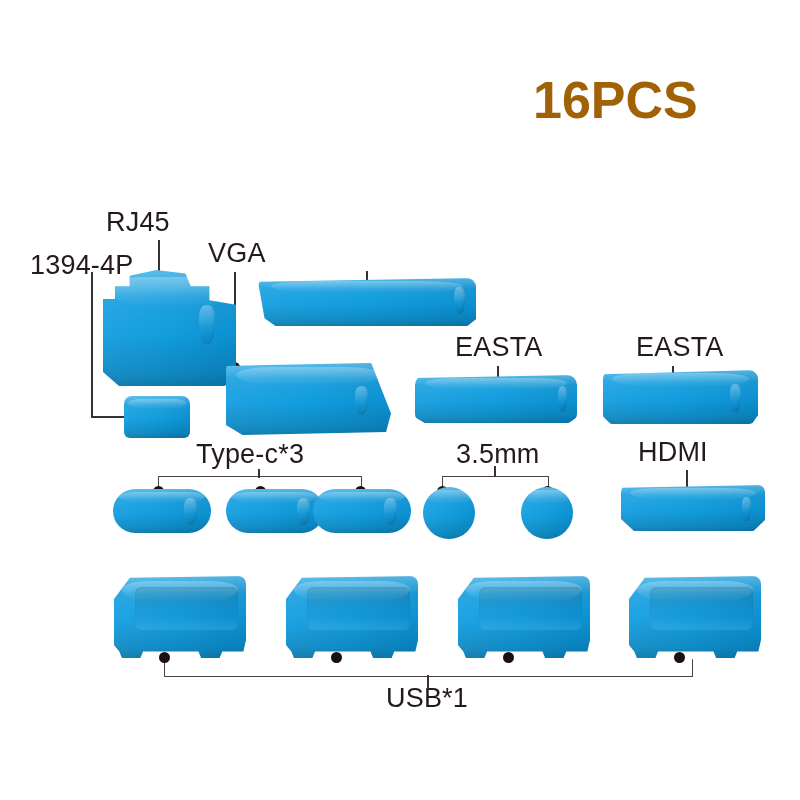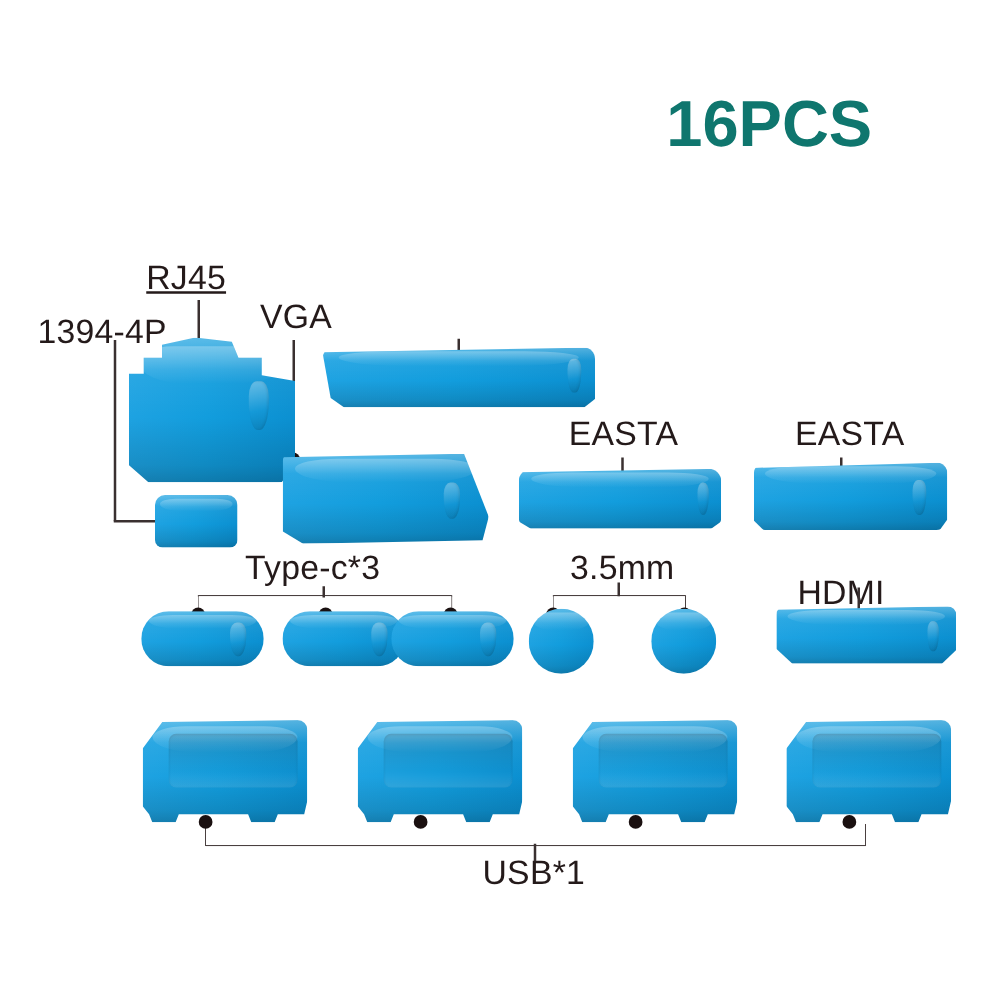--- a/index.html
+++ b/index.html
@@ -19,21 +19,21 @@
   .label {
     position: absolute;
     color: #241a1a;
     white-space: nowrap;
     line-height: 1;
     letter-spacing: 0.2px;
   }
   .label-pcs {
     font-size: 52px;
     font-weight: bold;
-    color: #0f766e;
+    color: #a16207;
     letter-spacing: 0px;
   }
   .label-part {
     font-size: 27px;
     font-weight: normal;
   }
   
   .leader {
     position: absolute;
     background: #3a3030;
@@ -159,34 +159,34 @@
 </style>
 </head>
 <body>
 
 <div id="stage">
 
   <div class="label label-pcs" style="left:533px; top:74px;">16PCS</div>
 
   <div class="label label-part" style="left:30px; top:252px;">1394-4P</div>
 
-  <div class="label label-part" style="left:117px; top:209px;text-decoration:underline;">RJ45</div>
+  <div class="label label-part" style="left:106px; top:209px;">RJ45</div>
 
   <div class="label label-part" style="left:208px; top:240px;">VGA</div>
 
 
   <div class="label label-part" style="left:455px; top:334px;">EASTA</div>
 
   <div class="label label-part" style="left:636px; top:334px;">EASTA</div>
 
   <div class="label label-part" style="left:196px; top:441px;">Type-c*3</div>
 
   <div class="label label-part" style="left:456px; top:441px;">3.5mm</div>
 
-  <div class="label label-part" style="left:638px; top:461px;">HDMI</div>
+  <div class="label label-part" style="left:638px; top:439px;">HDMI</div>
 
   <div class="label label-part" style="left:386px; top:685px;">USB*1</div>
 
   <div class="leader leader-v" style="left:158px; top:240px; height:38px;"></div>
   <div class="dot" style="left:153px; top:272px;"></div>
 
   <div class="leader leader-v" style="left:91px; top:272px; height:145px;"></div>
   <div class="leader leader-h" style="left:91px; top:416px; width:42px;"></div>
   <div class="dot" style="left:127px; top:411px;"></div>
 

